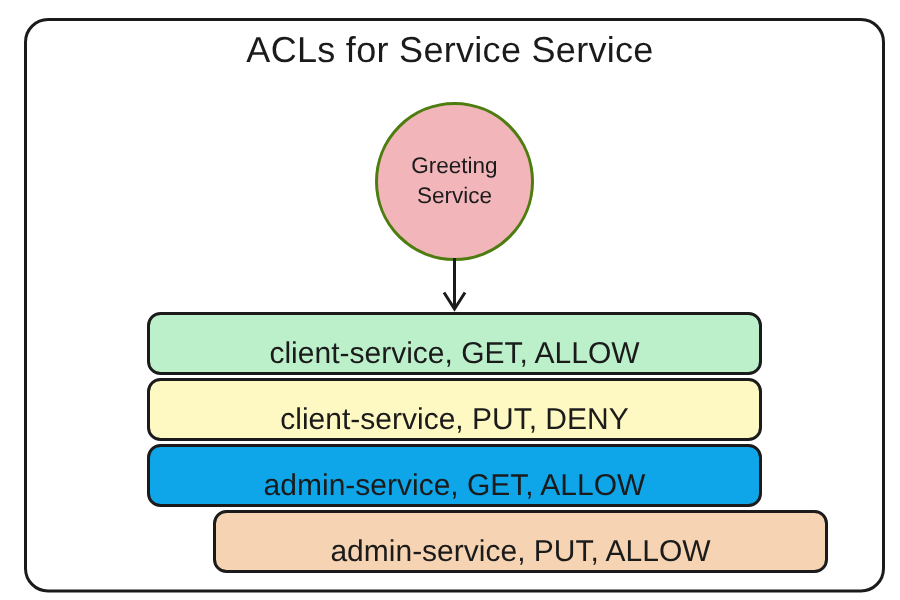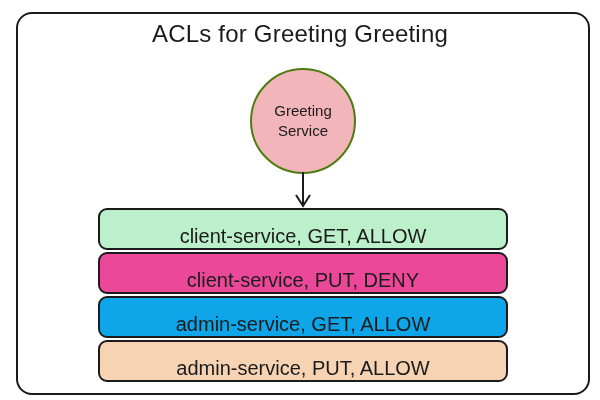--- a/index.html
+++ b/index.html
@@ -72,39 +72,39 @@
     font-size: 20px;
   }
 </style>
 </head>
 <body>
 
 <div class="canvas">
 
   <div class="frame"></div>
 
-  <div class="title">ACLs for Greeting Greeting</div>
+  <div class="title">ACLs for Service Service</div>
 
   <div class="node-circle" style="background: rgb(242, 181, 186);">
     <span>Greeting Service</span>
   </div>
 
   <svg class="arrow" width="20" height="38" viewBox="0 0 20 38">
     <line x1="10" y1="0" x2="10" y2="33" stroke="#1b1b1b" stroke-width="2"></line>
     <polyline points="3,23 10,34 17,23" fill="none" stroke="#1b1b1b" stroke-width="2"></polyline>
   </svg>
 
   <div class="rows">
     <div class="acl-row" style="background: rgb(188, 240, 203);">
       <span>client-service, GET, ALLOW</span>
     </div>
-    <div class="acl-row" style="background: #ec4899;">
+    <div class="acl-row" style="background: #fef9c3;">
       <span>client-service, PUT, DENY</span>
     </div>
     <div class="acl-row" style="background: #0ea5e9;">
       <span>admin-service, GET, ALLOW</span>
     </div>
-    <div class="acl-row" style="background: rgb(245, 211, 179);">
+    <div class="acl-row" style="background: rgb(245, 211, 179); margin-left: 44px;">
       <span>admin-service, PUT, ALLOW</span>
     </div>
   </div>
 
 </div>
 
 </body></html>

